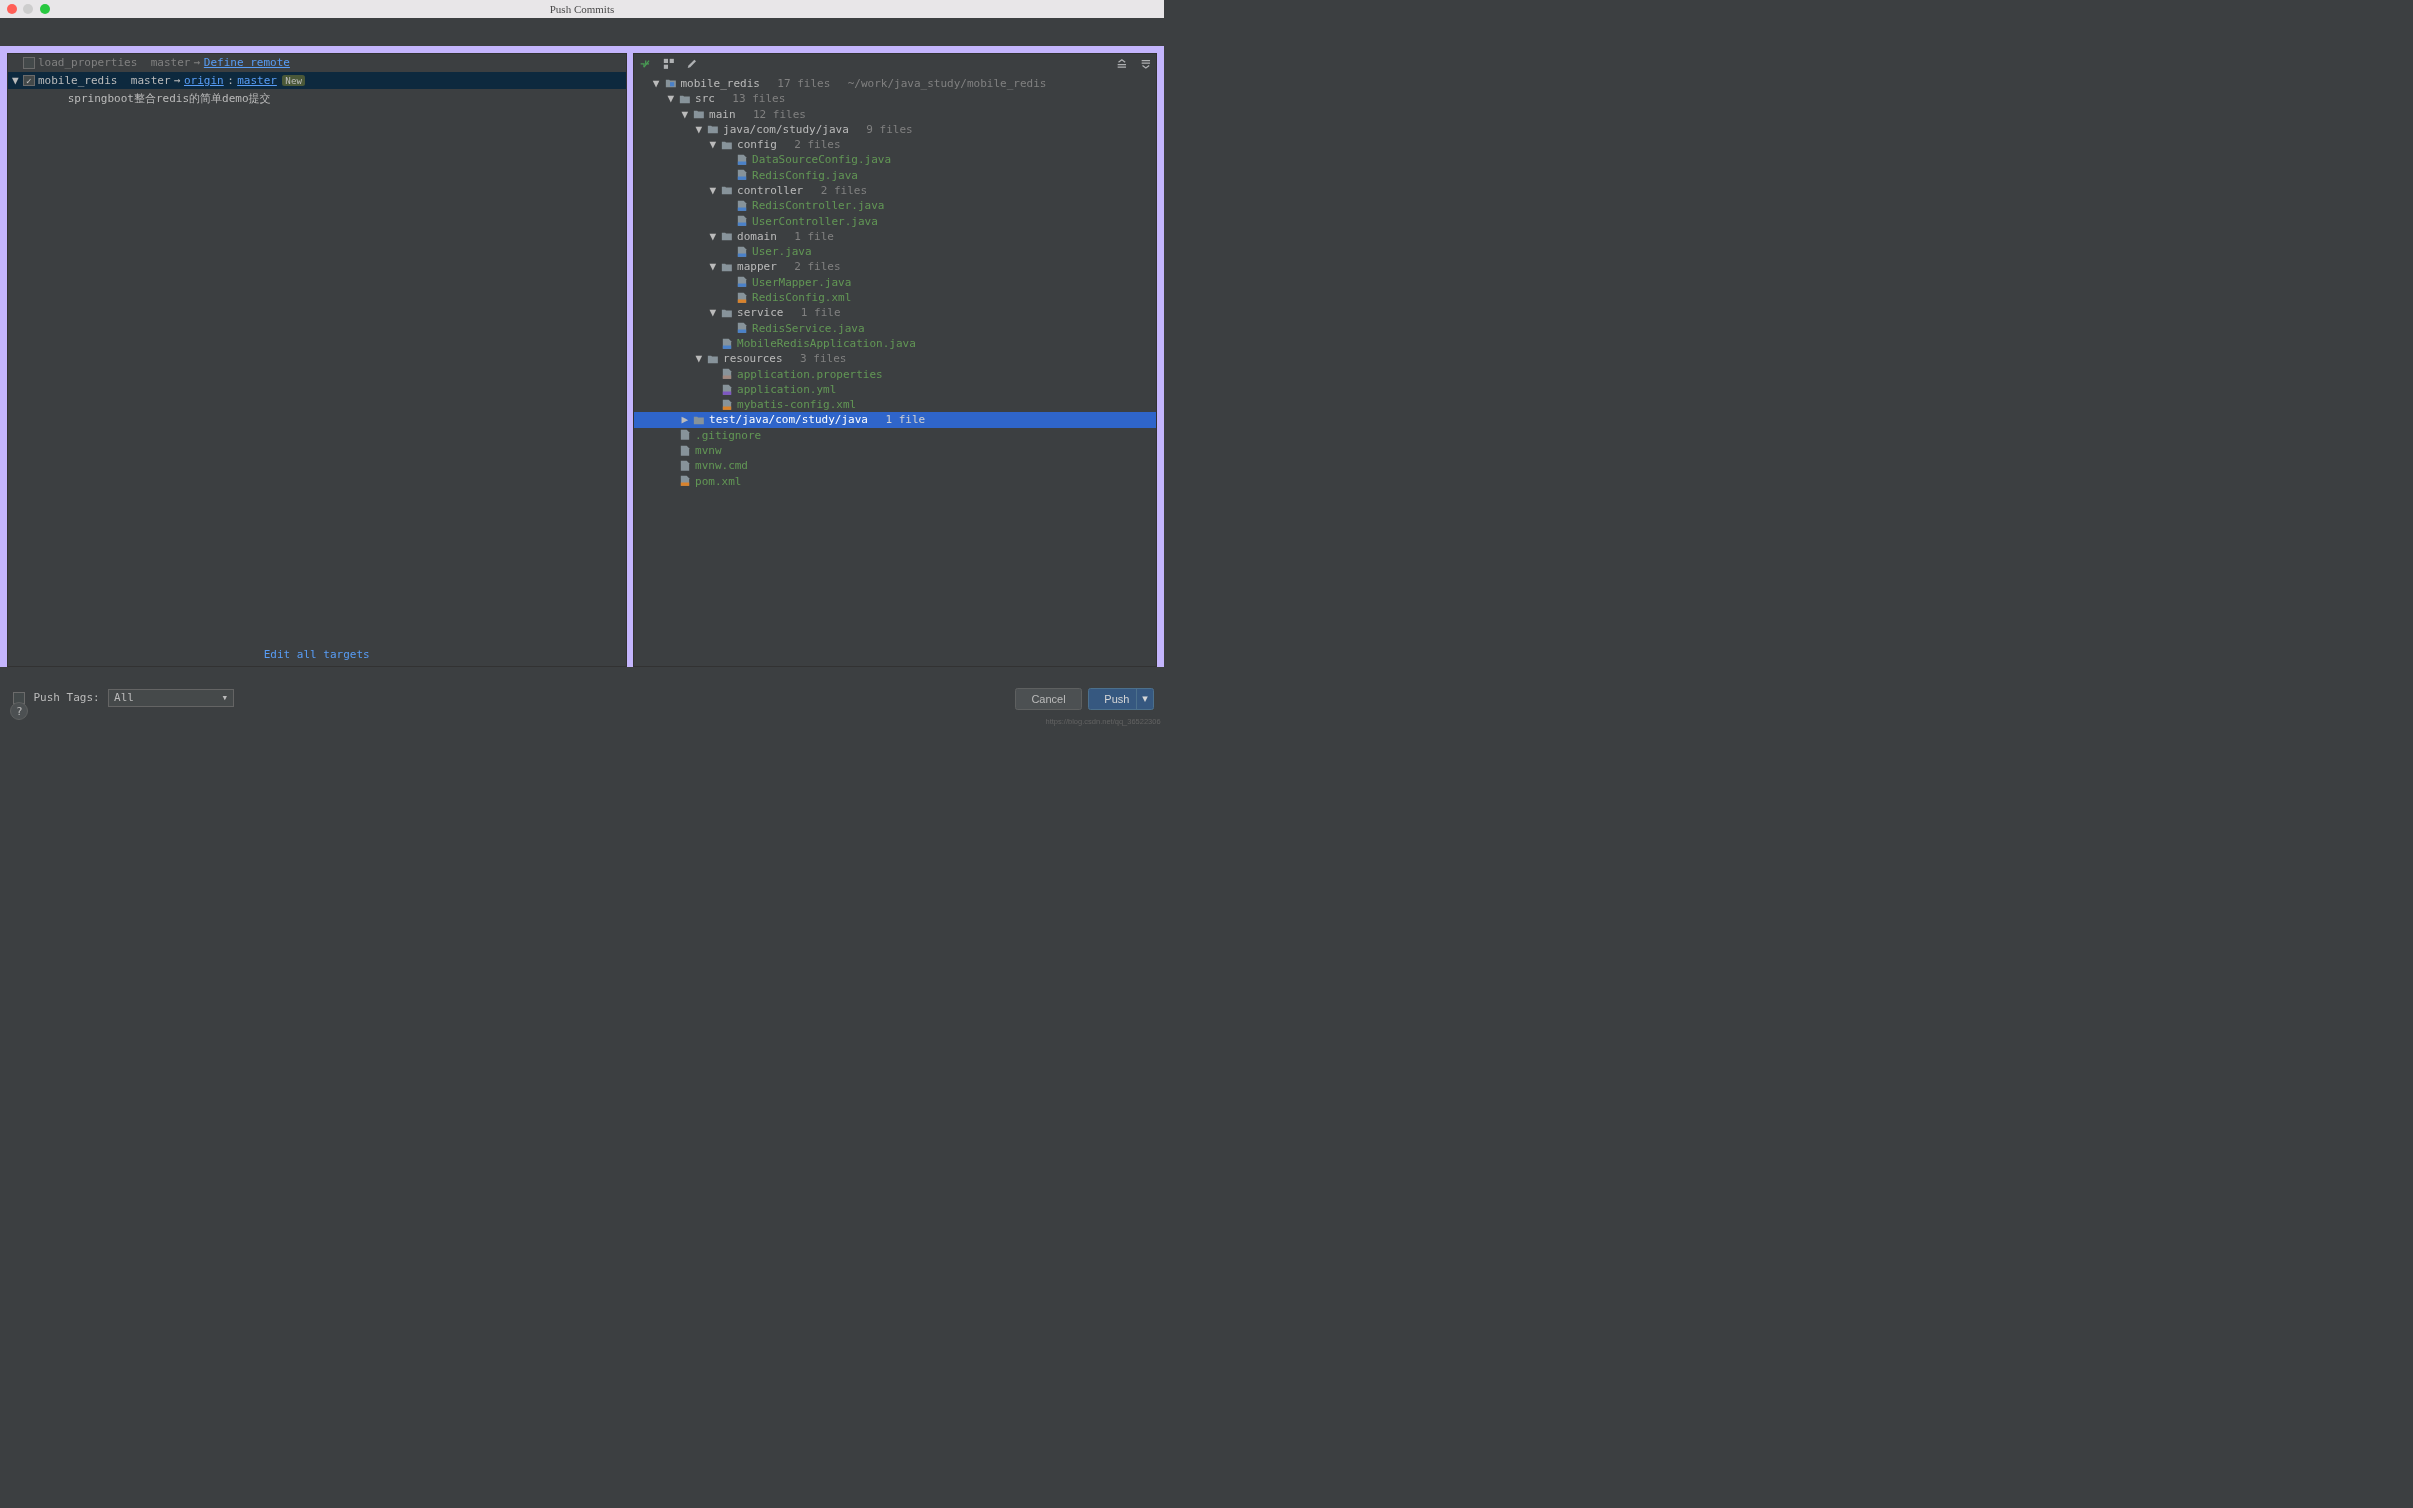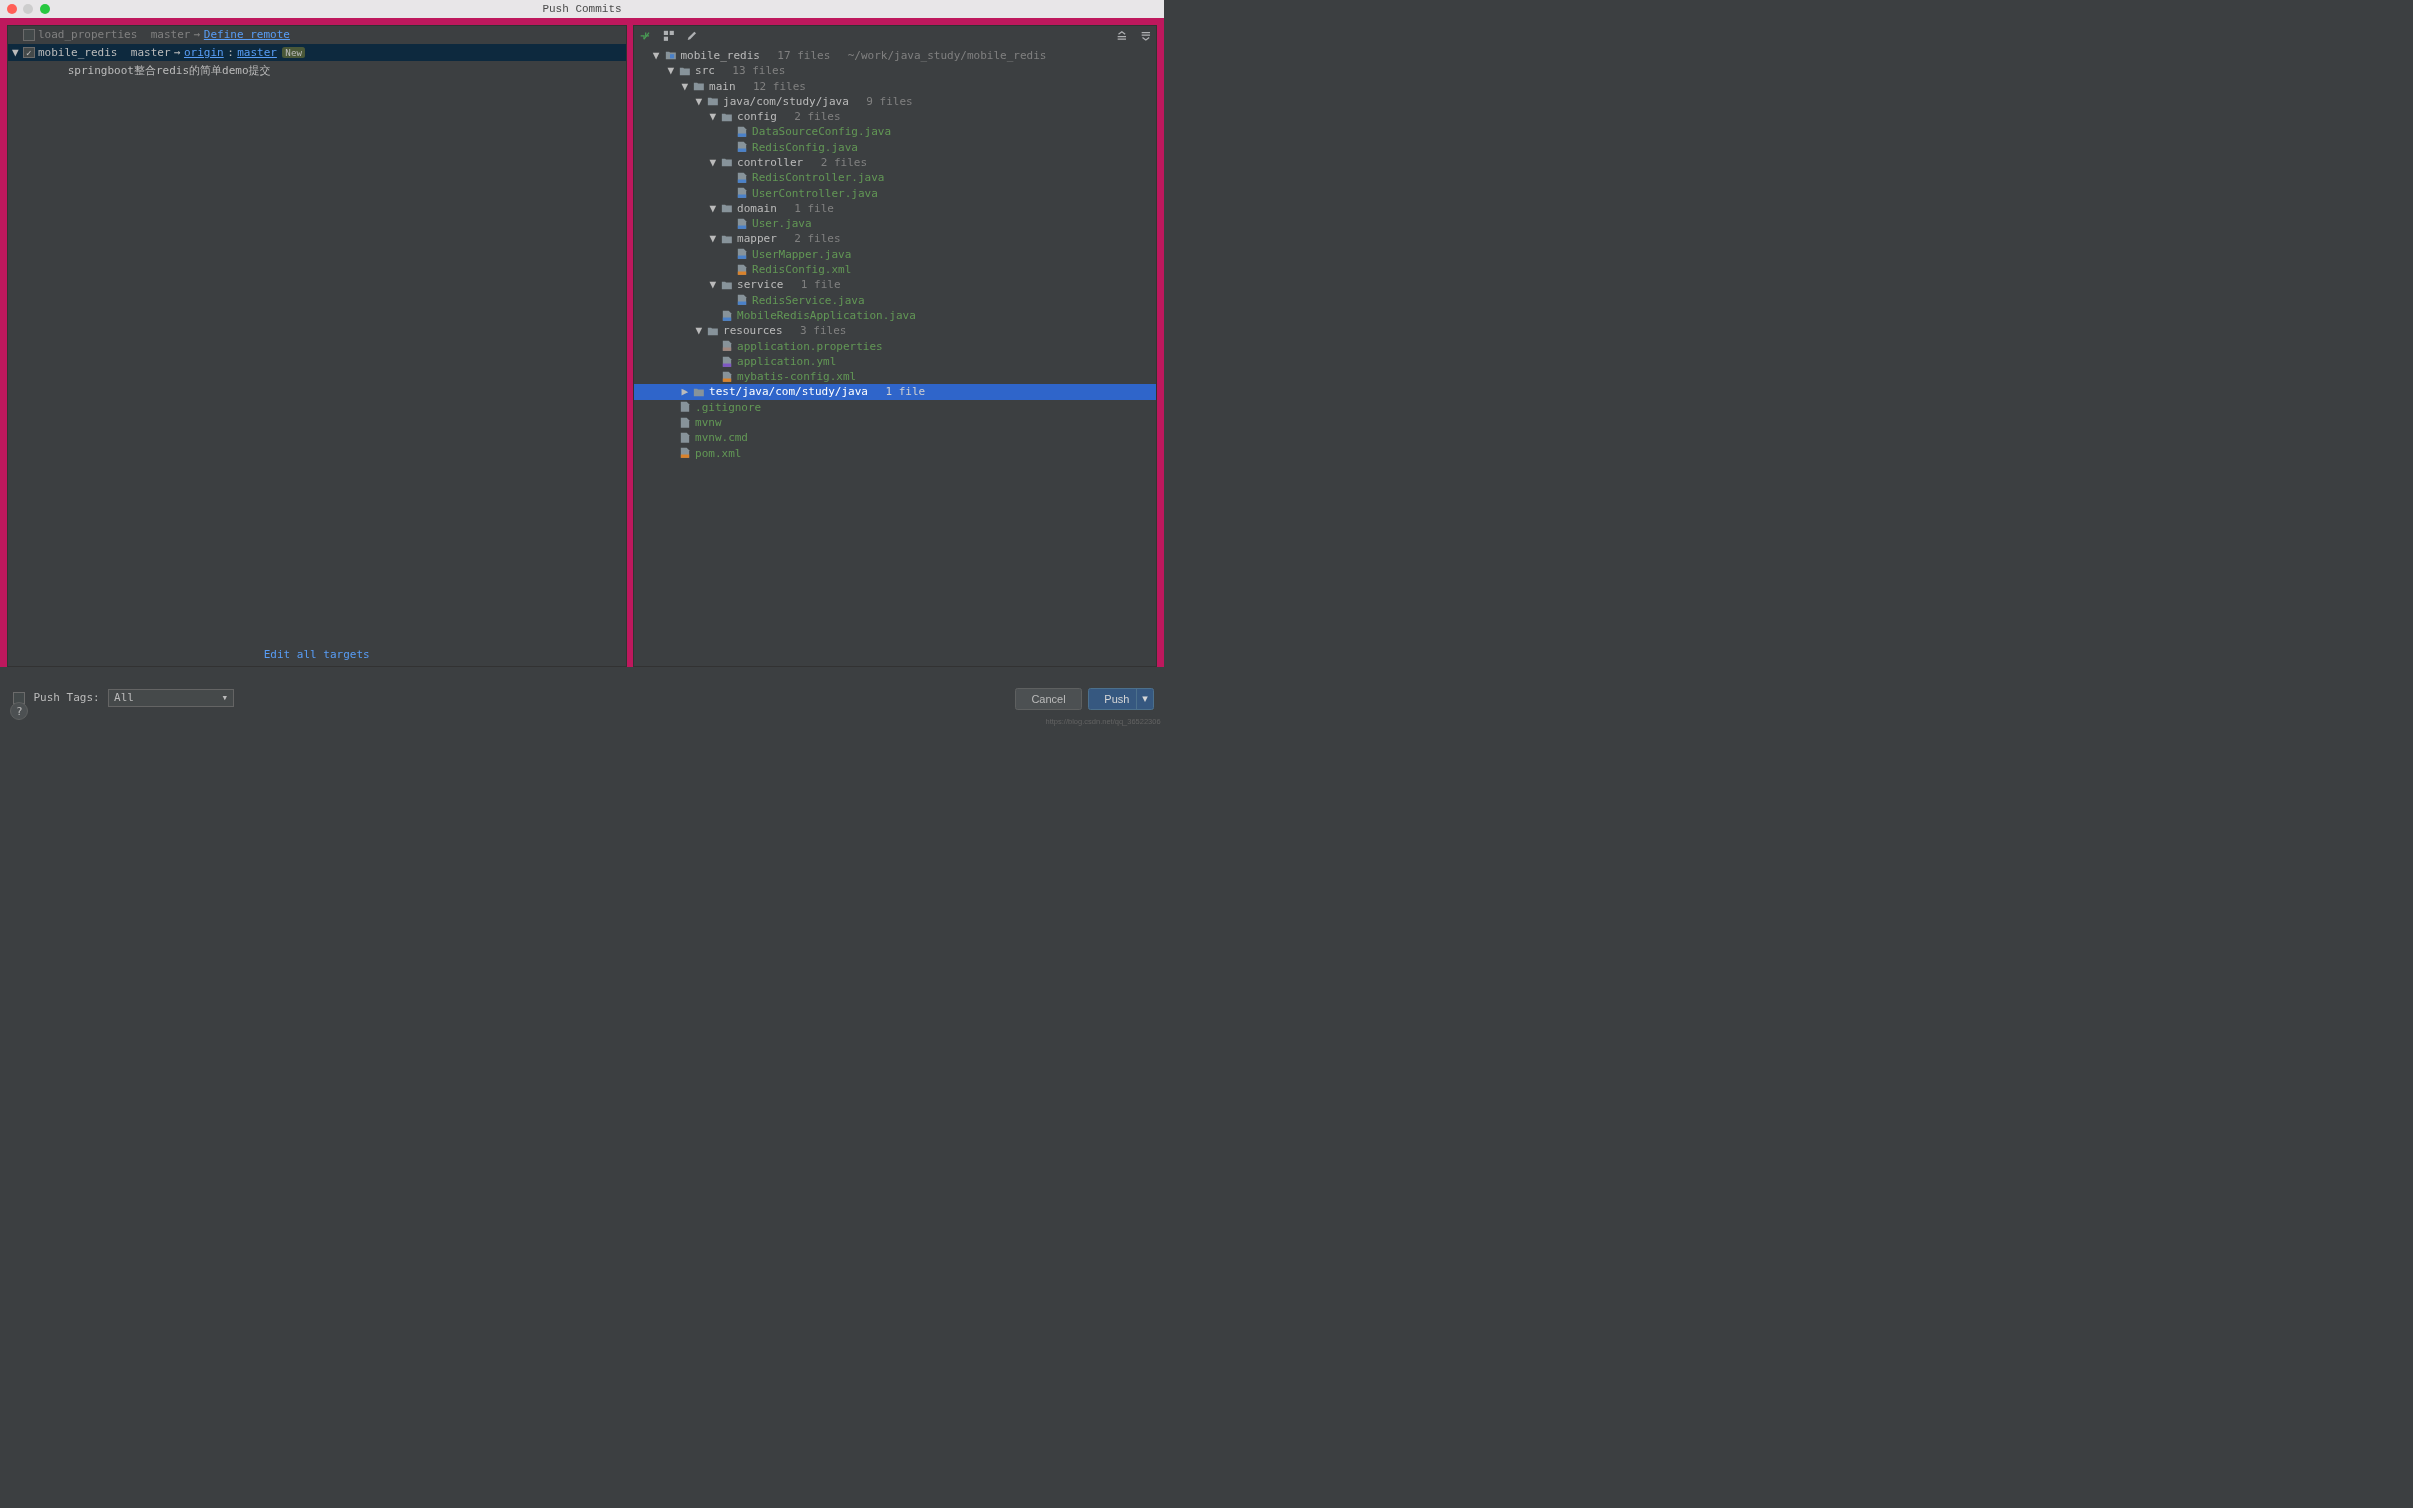--- a/index.html
+++ b/index.html
@@ -30,31 +30,32 @@
   }
   .tl { width: 10px; height: 10px; border-radius: 50%; }
   .tl.red { background: #ff5f57; }
   .tl.yellow { background: #cdcdcd; }
   .tl.green { background: #28c840; }
   .titlebar-title {
     position: absolute;
     left: 50%;
     transform: translateX(-50%);
     color: #4a4a4a;
-    font-family: Liberation Mono, monospace;
+    font-family: Liberation Serif, serif;
     font-size: 11px;
   }
   
   .main {
     flex: 1;
     display: flex;
     min-height: 0;
-    background: #be185d;
+    background: #c4b5fd;
     padding: 6.7px 6.7px 0 6.7px;
     gap: 6.7px;
+    margin-top: 28px;
   }
   .panel {
     background: #3c3f41;
     border: 0.8px solid #323232;
     display: flex;
     flex-direction: column;
     min-height: 0;
   }
   .panel.left { width: 620px; }
   .panel.right { flex: 1; }

